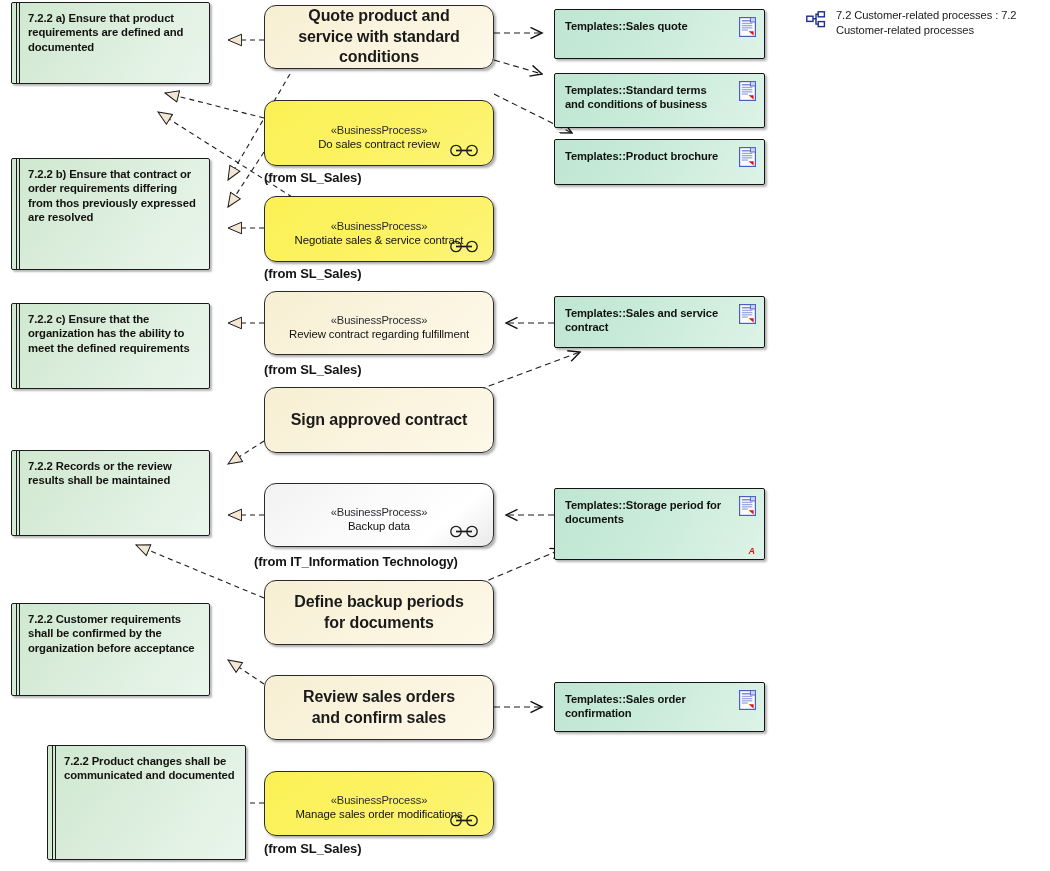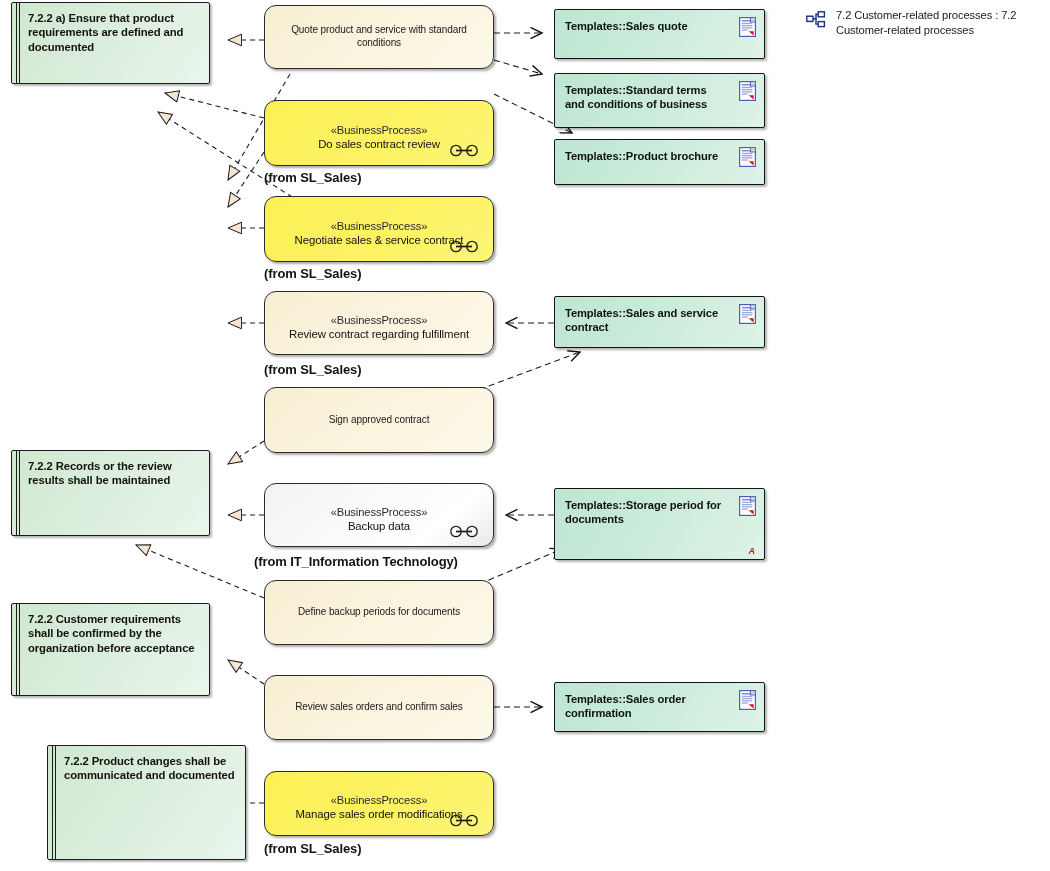--- a/index.html
+++ b/index.html
@@ -97,22 +97,22 @@
     margin-top: 8px;
   }
   .act .aname {
     font-size: 11.4px;
     font-weight: normal;
     color: #111;
     line-height: 1.28;
     letter-spacing: -0.1px;
   }
   .act .aname.plain {
-    font-weight: normal;
-    font-size: 10px;
+    font-weight: bold;
+    font-size: 16px;
     color: #1a1a1a;
   }
   
   .proc-glyph {
     position: absolute;
     right: 14px;
     bottom: 8px;
     width: 30px;
     height: 13px;
   }
@@ -247,21 +247,31 @@
       <path d="M494,707 L542,707" marker-end="url(#openArrow)"></path>
     </g>
   </svg>
 
   <div class="node req" style="left:11px; top:2px; width:199px; height:82px;">
     <div class="bar-outer"></div>
     <div class="bar-inner"></div>
     <div class="req-text">7.2.2 a) Ensure that product requirements are defined and documented</div>
   </div>
 
-
+  <div class="node req" style="left:11px; top:158px; width:199px; height:112px;">
+    <div class="bar-outer"></div>
+    <div class="bar-inner"></div>
+    <div class="req-text">7.2.2 b) Ensure that contract or order requirements differing from thos previously expressed are resolved</div>
+  </div>
+
+  <div class="node req" style="left:11px; top:303px; width:199px; height:86px;">
+    <div class="bar-outer"></div>
+    <div class="bar-inner"></div>
+    <div class="req-text">7.2.2 c) Ensure that the organization has the ability to meet the defined requirements</div>
+  </div>
 
   <div class="node req" style="left:11px; top:450px; width:199px; height:86px;">
     <div class="bar-outer"></div>
     <div class="bar-inner"></div>
     <div class="req-text">7.2.2 Records or the review results shall be maintained</div>
   </div>
 
   <div class="node req" style="left:11px; top:603px; width:199px; height:93px;">
     <div class="bar-outer"></div>
     <div class="bar-inner"></div>

